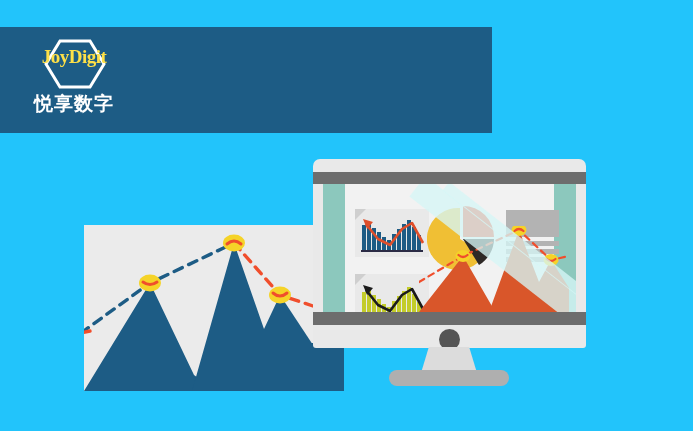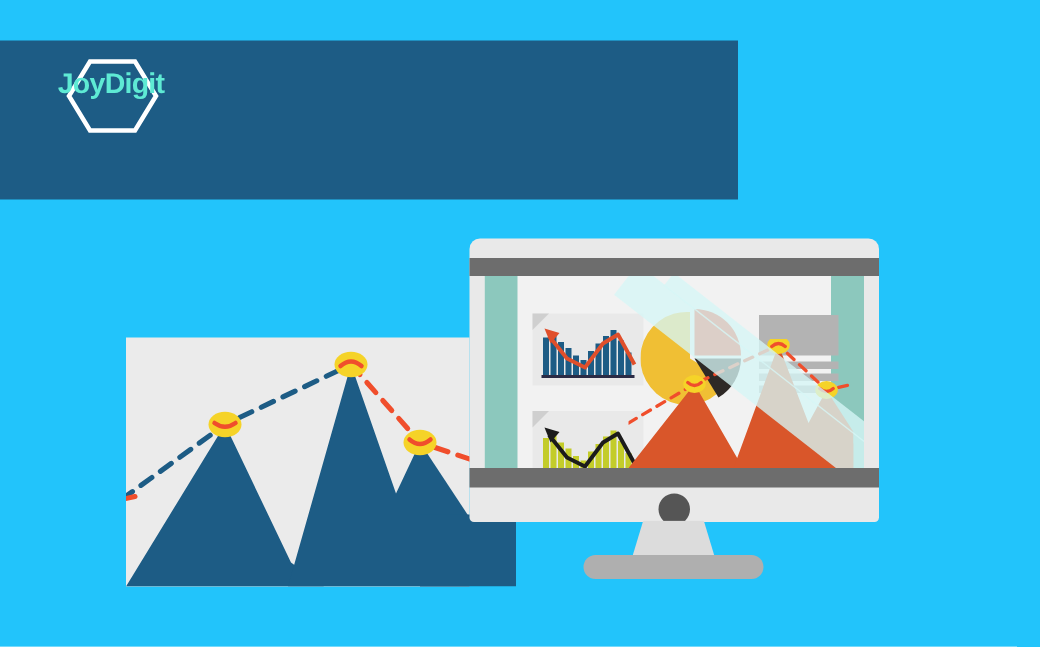--- a/index.html
+++ b/index.html
@@ -44,22 +44,22 @@
     top: 2px;
     width: 62px;
     height: 50px;
   }
   #logo-word {
     position: absolute;
     left: 0;
     top: 10px;
     width: 112px;
     text-align: center;
-    color: #5eead4;
-    font-family: Liberation Sans, sans-serif;
+    color: #fde047;
+    font-family: Liberation Serif, serif;
     font-size: 19px;
     font-weight: bold;
     letter-spacing: -0.5px;
     line-height: 1;
   }
   #logo-sub {
     position: absolute;
     left: 0;
     top: 57px;
     width: 112px;
@@ -236,20 +236,21 @@
 
 <div id="stage">
 
   <div id="banner">
 
     <div id="logo-block">
       <svg id="logo-hex" viewBox="0 0 62 50">
         <path d="M16 2 L46 2 L60 25 L46 48 L16 48 L2 25 Z" fill="none" stroke="#ffffff" stroke-width="3"></path>
       </svg>
       <div id="logo-word">JoyDigit</div>
+      <div id="logo-sub">悦享数字</div>
     </div>
 
   </div>
 
   <div id="left-panel">
     <svg width="260" height="166" viewBox="0 0 260 166">
 
       <polygon points="0,166 66,58 110,150 132,166" fill="#1d5c85"></polygon>
       <polygon points="108,166 150,18 180,104 196,70 229,130 229,166" fill="#1d5c85"></polygon>
       <polygon points="196,70 229,120 229,166 196,166" fill="#1d5c85"></polygon>

